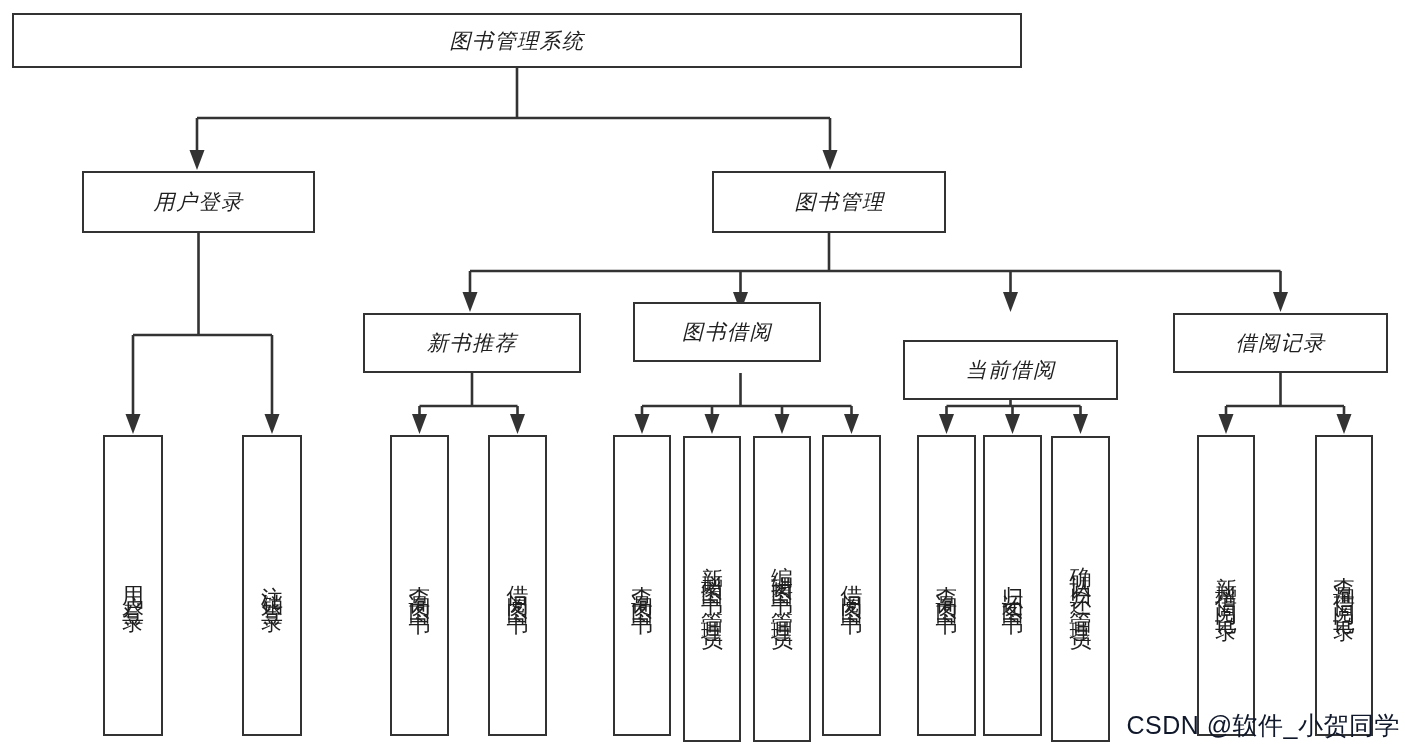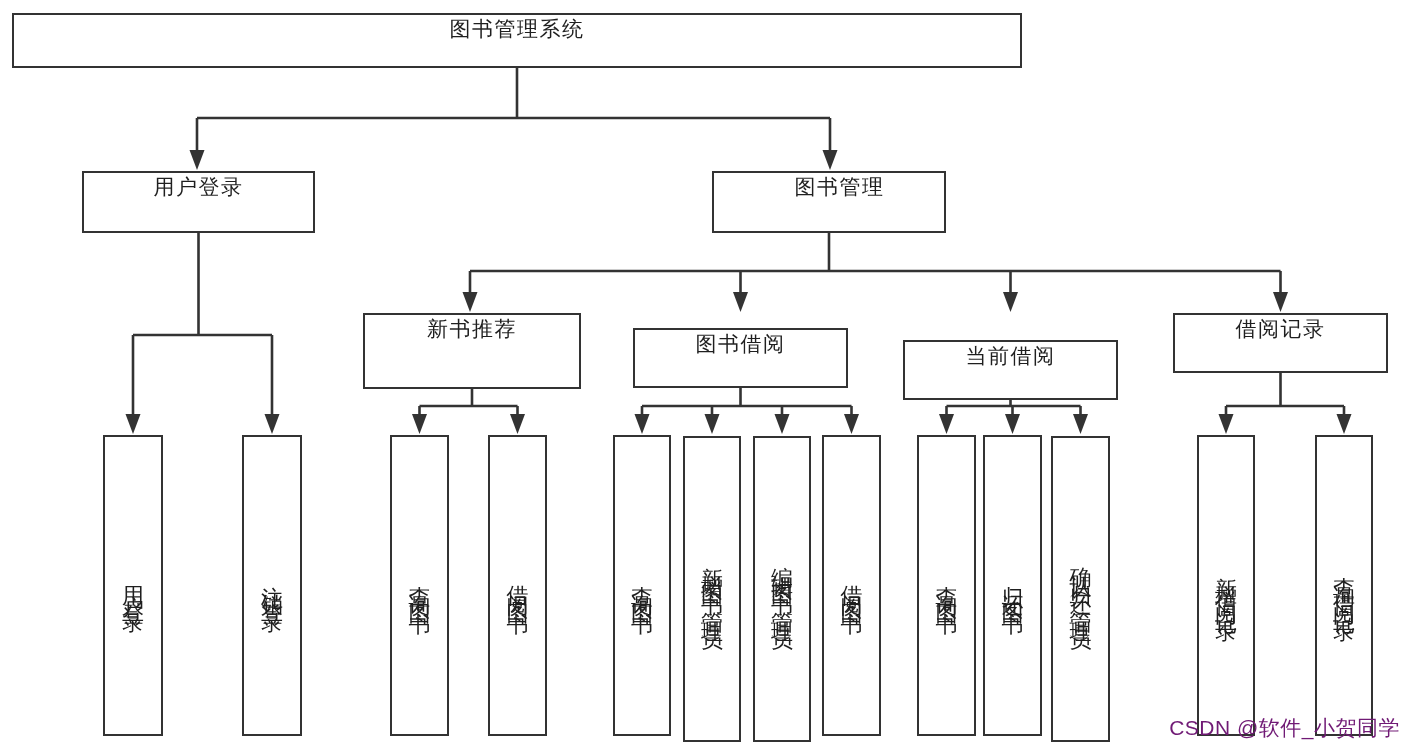--- a/index.html
+++ b/index.html
@@ -25,23 +25,25 @@
   .wires polygon {
     fill: #333333;
     stroke: none;
   }
   .hbox {
     position: absolute;
     box-sizing: border-box;
     background: #ffffff;
     border: 2.5px solid #333333;
     display: flex;
+    align-items: center;
     justify-content: center;
     font-size: 21px;
     letter-spacing: 1.5px;
+    font-style: italic;
   }
   .vbox {
     position: absolute;
     box-sizing: border-box;
     background: #ffffff;
     border: 2.5px solid #333333;
     display: flex;
     align-items: center;
     justify-content: center;
   }
@@ -50,22 +52,22 @@
     text-orientation: mixed;
     font-size: 22px;
     line-height: 1;
     letter-spacing: 9px;
     white-space: nowrap;
   }
   .watermark {
     position: absolute;
     right: 5px;
     bottom: 5px;
-    font-size: 21px;
-    color: #701a75;
+    font-size: 25px;
+    color: #0f172a;
     letter-spacing: 0.5px;
     z-index: 10;
     margin-top: 8px;
   }
 </style>
 </head>
 <body>
 
 <div class="canvas">
 
@@ -116,24 +118,24 @@
     <span>图书管理系统</span>
   </div>
 
   <div class="hbox" style="left:82px; top:171px; width:233px; height:62px;">
     <span>用户登录</span>
   </div>
   <div class="hbox" style="left:712px; top:171px; width:234px; height:62px;padding-left:21px;">
     <span>图书管理</span>
   </div>
 
-  <div class="hbox" style="left:363px; top:313px; width:218px; height:76px;">
+  <div class="hbox" style="left:363px; top:313px; width:218px; height:60px;">
     <span>新书推荐</span>
   </div>
-  <div class="hbox" style="left:633px; top:328px; width:215px; height:60px;">
+  <div class="hbox" style="left:633px; top:302px; width:188px; height:60px;">
     <span>图书借阅</span>
   </div>
   <div class="hbox" style="left:903px; top:313px; width:215px; height:60px;margin-top:27px;">
     <span>当前借阅</span>
   </div>
   <div class="hbox" style="left:1173px; top:313px; width:215px; height:60px;">
     <span>借阅记录</span>
   </div>
 
   <div class="vbox" style="left:103px; top:435px; width:60px; height:301px;">

